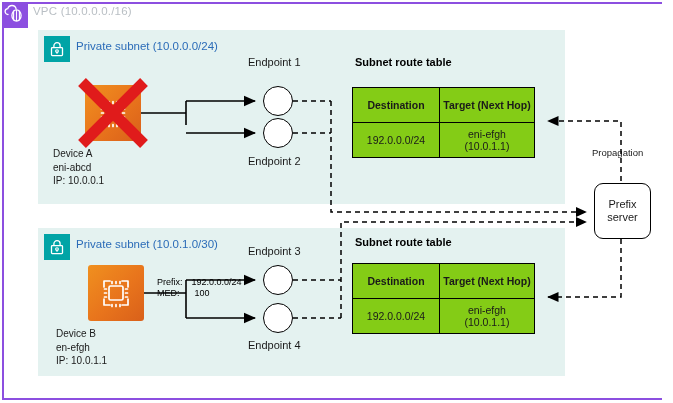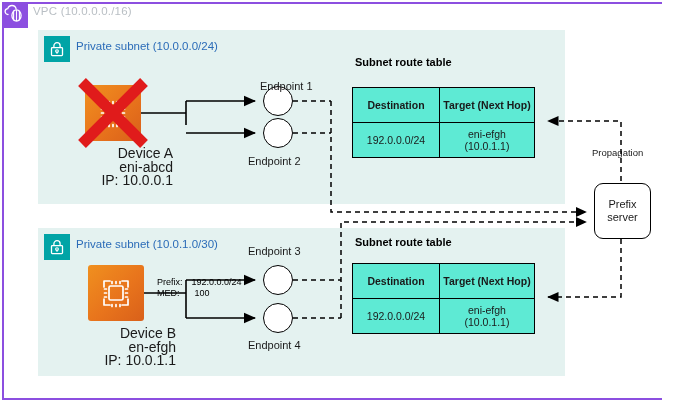--- a/index.html
+++ b/index.html
@@ -17,32 +17,32 @@
   .subnet-1{left:38px;top:30px;width:527px;height:174px;}
   .subnet-2{left:38px;top:228px;width:527px;height:148px;}
   .subnet-badge{position:absolute;width:26px;height:26px;background:#00a4a6;
                 display:flex;align-items:center;justify-content:center;}
   .subnet-label{position:absolute;font-size:11.5px;color:#2b6cb8;font-weight:400;}
 
   
   .device{position:absolute;width:56px;height:56px;border-radius:3px;
           background:linear-gradient(135deg,#f0901f 0%,#e8741c 55%,#d9601a 100%);
           display:flex;align-items:center;justify-content:center;}
-  .device-caption{position:absolute;text-align:right;font-size:14px;color:#1a1a1a;line-height:13.5px;white-space:nowrap;}
+  .device-caption{position:absolute;text-align:left;font-size:10px;color:#1a1a1a;line-height:13.5px;white-space:nowrap;}
 
   .xmark{position:absolute;pointer-events:none;}
 
   
   .endpoint{position:absolute;width:30px;height:30px;border-radius:50%;
             border:1.6px solid #000;background:#ffffff;box-sizing:border-box;}
   .endpoint-label{position:absolute;font-size:11px;color:#1a1a1a;white-space:nowrap;}
 
   
   .rt-title{position:absolute;font-size:11px;font-weight:bold;color:#000;}
-  .rt{position:absolute;border-collapse:collapse;background:#5eead4;padding-left:24px;}
+  .rt{position:absolute;border-collapse:collapse;background:#84cc16;padding-left:24px;}
   .rt td{border:1.4px solid #000;font-size:10.5px;color:#1a1a1a;text-align:center;
          padding:0;height:34px;line-height:12.5px;}
   .rt .c1{width:86px;}
   .rt .c2{width:94px;}
   .rt .hd{font-weight:bold;}
 
   
   .rserver{position:absolute;left:594px;top:183px;width:55px;height:54px;
            border:1.5px solid #000;border-radius:9px;background:#fff;
            display:flex;flex-direction:column;align-items:center;justify-content:center;
@@ -96,21 +96,21 @@
   <div class="device-caption" style="left:53px;top:147px;width:120px;">
     <div>Device A</div>
     <div>eni-abcd</div>
     <div>IP: 10.0.0.1</div>
   </div>
   <svg class="xmark" style="left:73px;top:73px;width:80px;height:80px;" viewBox="0 0 80 80">
     <path d="M9 9 L71 71 M71 9 L9 71" stroke="#e01b1b" stroke-width="11" stroke-linecap="butt"></path>
   </svg>
 
   <div class="endpoint" style="left:263px;top:86px;"></div>
-  <div class="endpoint-label" style="left:248px;top:80px;margin-left:12px;">Endpoint 1</div>
+  <div class="endpoint-label" style="left:248px;top:56px;">Endpoint 1</div>
   <div class="endpoint" style="left:263px;top:118px;"></div>
   <div class="endpoint-label" style="left:248px;top:155px;text-align:right;">Endpoint 2</div>
 
   <div class="rt-title" style="left:355px;top:56px;">Subnet route table</div>
   <table class="rt" style="left:352px;top:87px;">
     <tbody>
         <tr>
       <td class="c1 hd">Destination</td>
       <td class="c2 hd">Target (Next Hop)</td>
     </tr>

